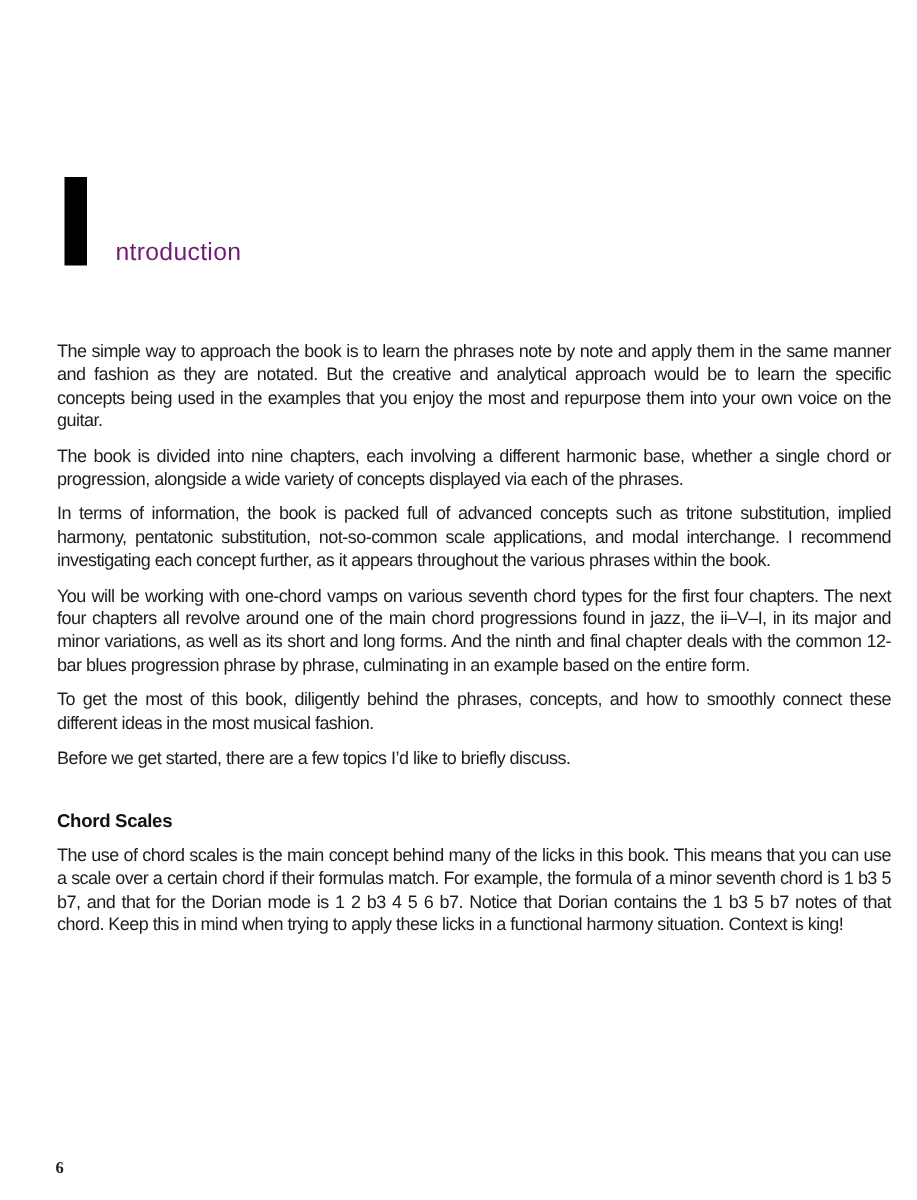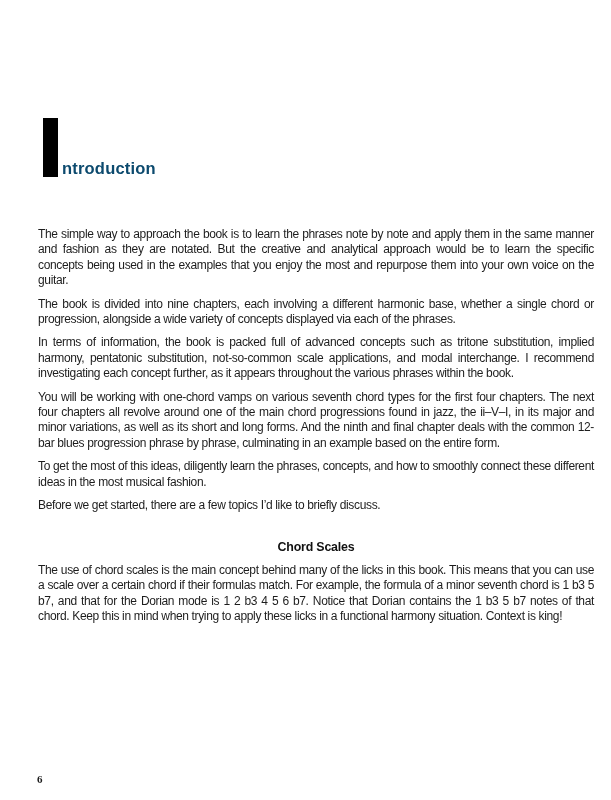--- a/index.html
+++ b/index.html
@@ -32,26 +32,26 @@
     background: #000000;
     color: #000000;           
     overflow: hidden;
     font-size: 48px;
     font-weight: bold;
     line-height: 59px;
     text-align: center;
   }
   .title-rest {
     display: block;
-    margin-left: 4px;
+    margin-left: 19px;
     padding-bottom: 1px;
     font-size: 16.5px;
-    font-weight: bold;
+    font-weight: normal;
     letter-spacing: 0.2px;
-    color: #0c4a6e;
+    color: #701a75;
     line-height: 1;
   }
   
   .content {
     position: absolute;
     left: 38px;
     top: 227px;
     width: 556px;
   }
   .content p {
@@ -62,21 +62,20 @@
     text-align: justify;
     color: #1d1d1d;
   }
   .content h2 {
     margin: 26px 0 8px 0;
     font-size: 12.4px;
     letter-spacing: -0.2px;
     line-height: 15.4px;
     font-weight: bold;
     color: #111111;
-    text-align: center;
   }
   .page-footer {
     position: absolute;
     left: 37px;
     top: 769px;
   }
   .page-number {
     font-family: "Liberation Serif", "DejaVu Serif", serif;
     font-size: 11px;
     font-weight: bold;
@@ -91,21 +90,21 @@
   <header class="title-row">
     <span class="dropcap">I</span>
     <span class="title-rest">ntroduction</span>
   </header>
 
   <main class="content">
     <p>The simple way to approach the book is to learn the phrases note by note and apply them in the same manner and fashion as they are notated. But the creative and analytical approach would be to learn the specific concepts being used in the examples that you enjoy the most and repurpose them into your own voice on the guitar.</p>
     <p>The book is divided into nine chapters, each involving a different harmonic base, whether a single chord or progression, alongside a wide variety of concepts displayed via each of the phrases.</p>
     <p>In terms of information, the book is packed full of advanced concepts such as tritone substitution, implied harmony, pentatonic substitution, not-so-common scale applications, and modal interchange. I recommend investigating each concept further, as it appears throughout the various phrases within the book.</p>
     <p>You will be working with one-chord vamps on various seventh chord types for the first four chapters. The next four chapters all revolve around one of the main chord progressions found in jazz, the ii–V–I, in its major and minor variations, as well as its short and long forms. And the ninth and final chapter deals with the common 12-bar blues progression phrase by phrase, culminating in an example based on the entire form.</p>
-    <p>To get the most of this ideas, diligently learn the phrases, concepts, and how to smoothly connect these different ideas in the most musical fashion.</p>
+    <p>To get the most of this book, diligently behind the phrases, concepts, and how to smoothly connect these different ideas in the most musical fashion.</p>
     <p>Before we get started, there are a few topics I’d like to briefly discuss.</p>
 
     <h2>Chord Scales</h2>
     <p>The use of chord scales is the main concept behind many of the licks in this book. This means that you can use a scale over a certain chord if their formulas match. For example, the formula of a minor seventh chord is 1 b3 5 b7, and that for the Dorian mode is 1 2 b3 4 5 6 b7. Notice that Dorian contains the 1 b3 5 b7 notes of that chord. Keep this in mind when trying to apply these licks in a functional harmony situation. Context is king!</p>
   </main>
 
   <footer class="page-footer">
     <span class="page-number">6</span>
   </footer>
 

